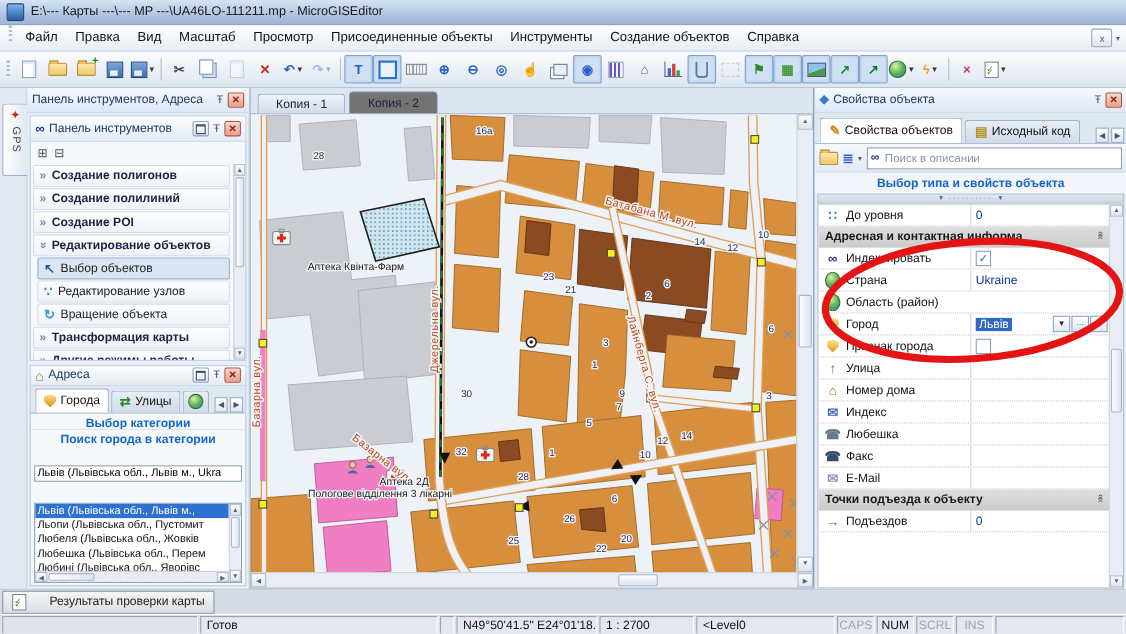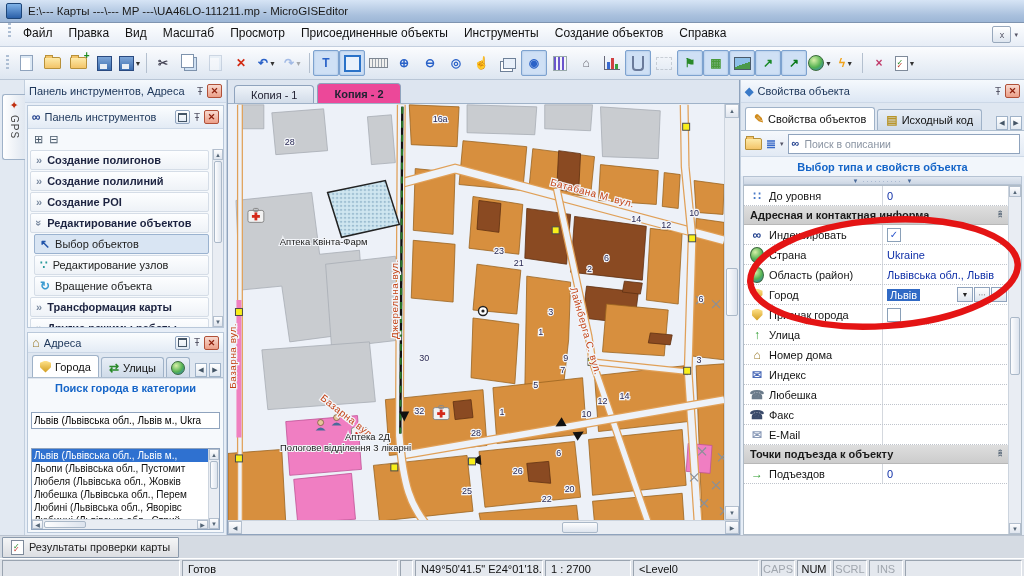--- a/index.html
+++ b/index.html
@@ -108,21 +108,21 @@
   .asearch input{border:none;outline:none;width:100%;font:10px "Liberation Sans",sans-serif;padding:0 2px;background:transparent}
   .citylist{margin:1px 3px 2px;border:1px solid #8fa3bd;background:#fff;height:92px;position:relative;overflow:hidden;padding-right:11px}
   .city{height:13px;line-height:13px;padding:0 2px;font-size:10px;white-space:nowrap;overflow:hidden;color:#111}
   .city.sel{background:#2f71d0;color:#fff}
   .hsb{position:absolute;left:0;right:11px;bottom:0;height:9px;background:#e9edf3;border-top:1px solid #ccd4de;display:flex}
   
   .mapcol{flex:1;display:flex;flex-direction:column;border:1px solid #8fa3bd;border-top:none;background:#fff;min-width:0}
   .maptabs{height:21px;flex:none;background:#dde5f0;display:flex;align-items:flex-end;padding:2px 0 0 6px;gap:3px;border-bottom:1px solid #9fb2c8}
   .mtab{height:17px;padding:0 16px;display:flex;align-items:center;font-size:11px;color:#223;
         border:1px solid #8fa3bd;border-bottom:none;border-radius:4px 4px 0 0;background:linear-gradient(#eef3f9,#d2dce9)}
-  .mtab.active{background:#ec4899;height:19px;font-weight:bold}
+  .mtab.active{background:#737373;height:19px;font-weight:normal}
   .mapbody{flex:1;display:flex;min-height:0}
   #mapsvg{display:block;width:498px;height:420px;background:#edf1f8}
   .vscroll{width:14px;flex:none;background:#e9edf3;border-left:1px solid #ccd4de;display:flex;flex-direction:column}
   .vscroll .sarw{height:14px}
   .vthumb{height:46px;margin:1px;margin-top:150px;background:linear-gradient(90deg,#fdfdfe,#dde4ee);border:1px solid #aab8c8;border-radius:2px}
   .hscrollrow{height:13px;flex:none;background:#e9edf3;border-top:1px solid #ccd4de;display:flex;align-items:stretch}
   .hscrollrow .sarw{width:14px;height:auto}
   .hthumb{width:34px;margin:1px;margin-left:320px;background:linear-gradient(#fdfdfe,#dde4ee);border:1px solid #aab8c8;border-radius:2px}
   
   .rightdock{width:284px;flex:none;background:#e7eef7;border-left:1px solid #c2cfde;display:flex;flex-direction:column;box-sizing:border-box}
@@ -149,21 +149,21 @@
   .cb{width:12px;height:12px;border:1px solid #8aa0b8;background:#fff;display:inline-flex;align-items:center;justify-content:center;font-size:10px;color:#2a55cc}
   .editcell{display:flex;align-items:center;gap:1px;width:100%;padding-right:2px}
   .selval{background:#316ac5;color:#fff;padding:0 3px;font-size:11px}
   .gbtn{width:16px;height:15px;flex:none;border:1px solid #8fa3bd;background:linear-gradient(#fefefe,#dfe6ef);
         display:flex;align-items:center;justify-content:center;font-size:7px;color:#222;box-sizing:border-box}
   .gbtn:nth-child(2){margin-left:auto}
   .gridsb{position:absolute;top:0;right:0;bottom:0;width:12px;background:#e9edf3;border-left:1px solid #ccd4de;display:flex;flex-direction:column}
   .botlink{flex:none;text-align:center;color:#1565c8;font-weight:bold;padding:6px 0;border-top:1px solid #c0c8d4;background:#f2f6fb}
   
   .resultsbar{height:22px;background:#d5dbe3;border-top:1px solid #b9c2cf;display:flex;align-items:center;padding-left:2px}
-  .resultsbtn{height:19px;display:flex;align-items:center;gap:5px;padding:0 8px;border:1px solid #8a99ab;
+  .resultsbtn{height:19px;display:flex;align-items:center;gap:21px;padding:0 8px;border:1px solid #8a99ab;
               background:linear-gradient(#f4f5f6,#dcdee2);font-size:11px;color:#222;border-radius:1px}
   .statusbar{height:21px;background:#dfe3e9;border-top:1px solid #fff;display:flex;align-items:stretch;padding:1px 2px;gap:2px;box-sizing:border-box}
   .scell{border:1px solid;border-color:#9aa4b0 #fff #fff #9aa4b0;background:#e4e8ee;display:flex;align-items:center;
          padding:0 5px;font-size:11px;color:#111;white-space:nowrap;overflow:hidden;box-sizing:border-box}
   .scell.key{justify-content:center;color:#a0a6ae;padding:0 3px}
   .scell.key.on{color:#111}
   
   .annotation{position:absolute;left:0;top:0;width:1024px;height:576px;pointer-events:none;z-index:60}
 </style>
 </head>
@@ -406,20 +406,21 @@
               <span>Улицы</span>
             </span>
           </span>
         <span class="atab" style="padding:0 4px">
             <span class="ic-globe"></span>
           </span>
         <span class="atabspace"></span>
         <span class="minarw">◀</span>
         <span class="minarw">▶</span>
       </div>
+      <div class="alink">Выбор категории</div>
       <div class="alink" style="border-top:1px solid #dfe5ee">Поиск города в категории</div>
       <div class="asearch">
         <input value="Львів (Львівська обл., Львів м., Ukra" style="">
       </div>
       <div class="citylist">
         <div>
             <div class="city sel">Львів (Львівська обл., Львів м.,</div>
             <div class="city">Льопи (Львівська обл., Пустомит</div>
             <div class="city">Любеля (Львівська обл., Жовків</div>
             <div class="city">Любешка (Львівська обл., Перем</div>
@@ -700,23 +701,20 @@
               <span>Ukraine</span>
             </div>
           </div>
           <div class="grow">
             <div class="glabel">
               <span class="gic">
                 <span class="micon mi-globe"></span>
               </span>
               <span>Область (район)</span>
             </div>
-            <div class="gvalue">
-              <span>Львівська обл., Львів</span>
-            </div>
           </div>
           <div class="grow">
             <div class="glabel">
               <span class="gic">
                 <span class="micon ic-shield"></span>
               </span>
               <span>Город</span>
             </div>
             <div class="gvalue">
               <span class="editcell">

